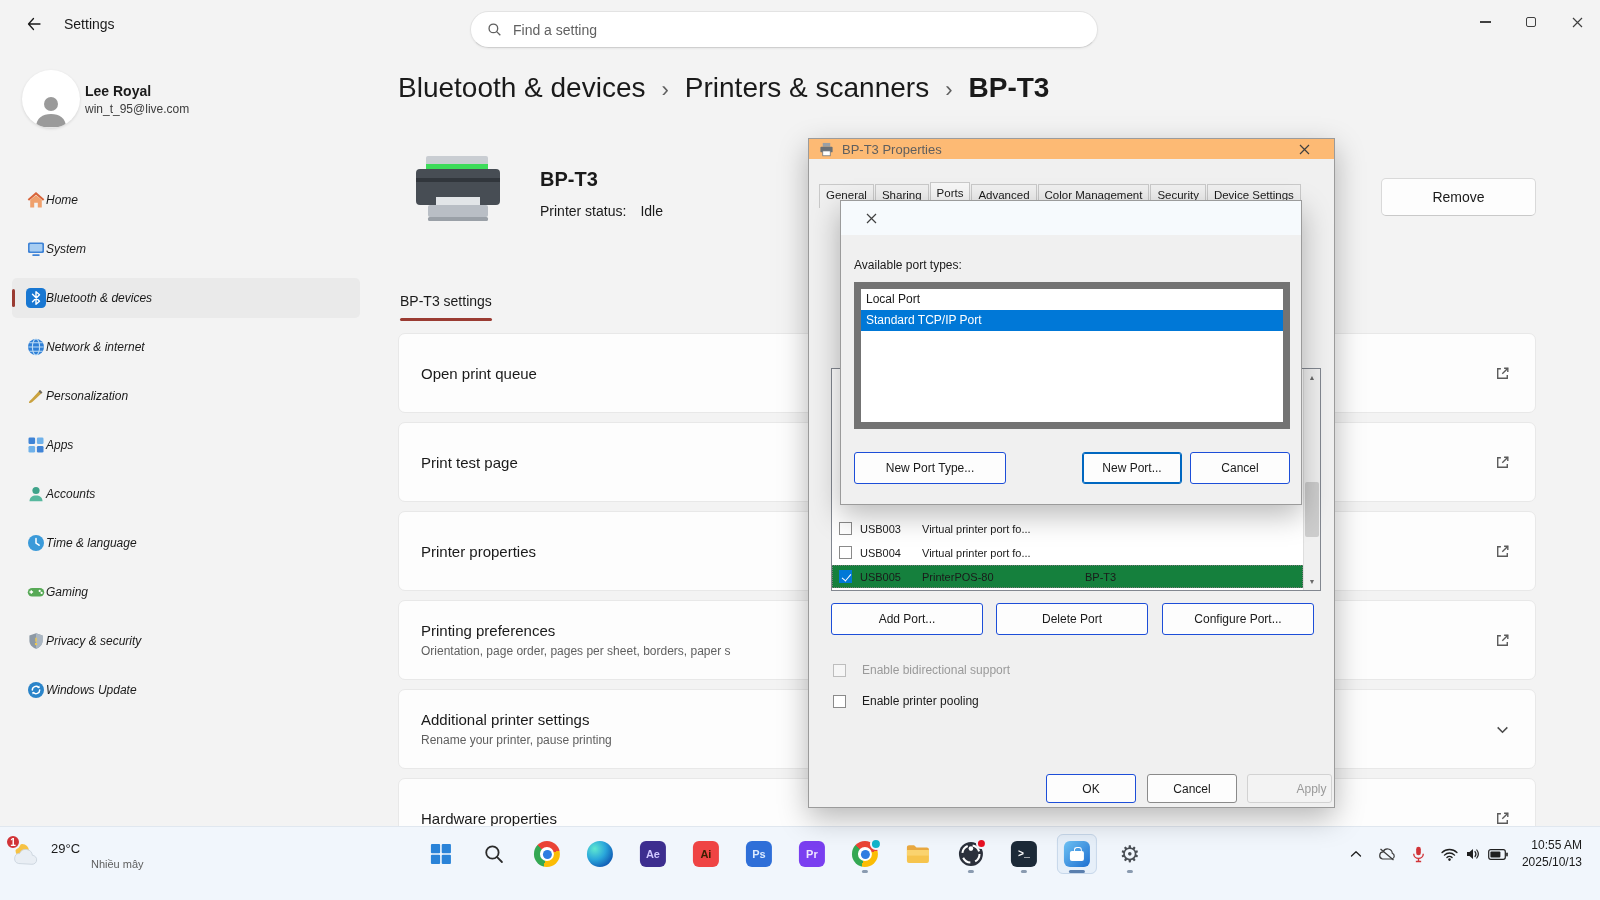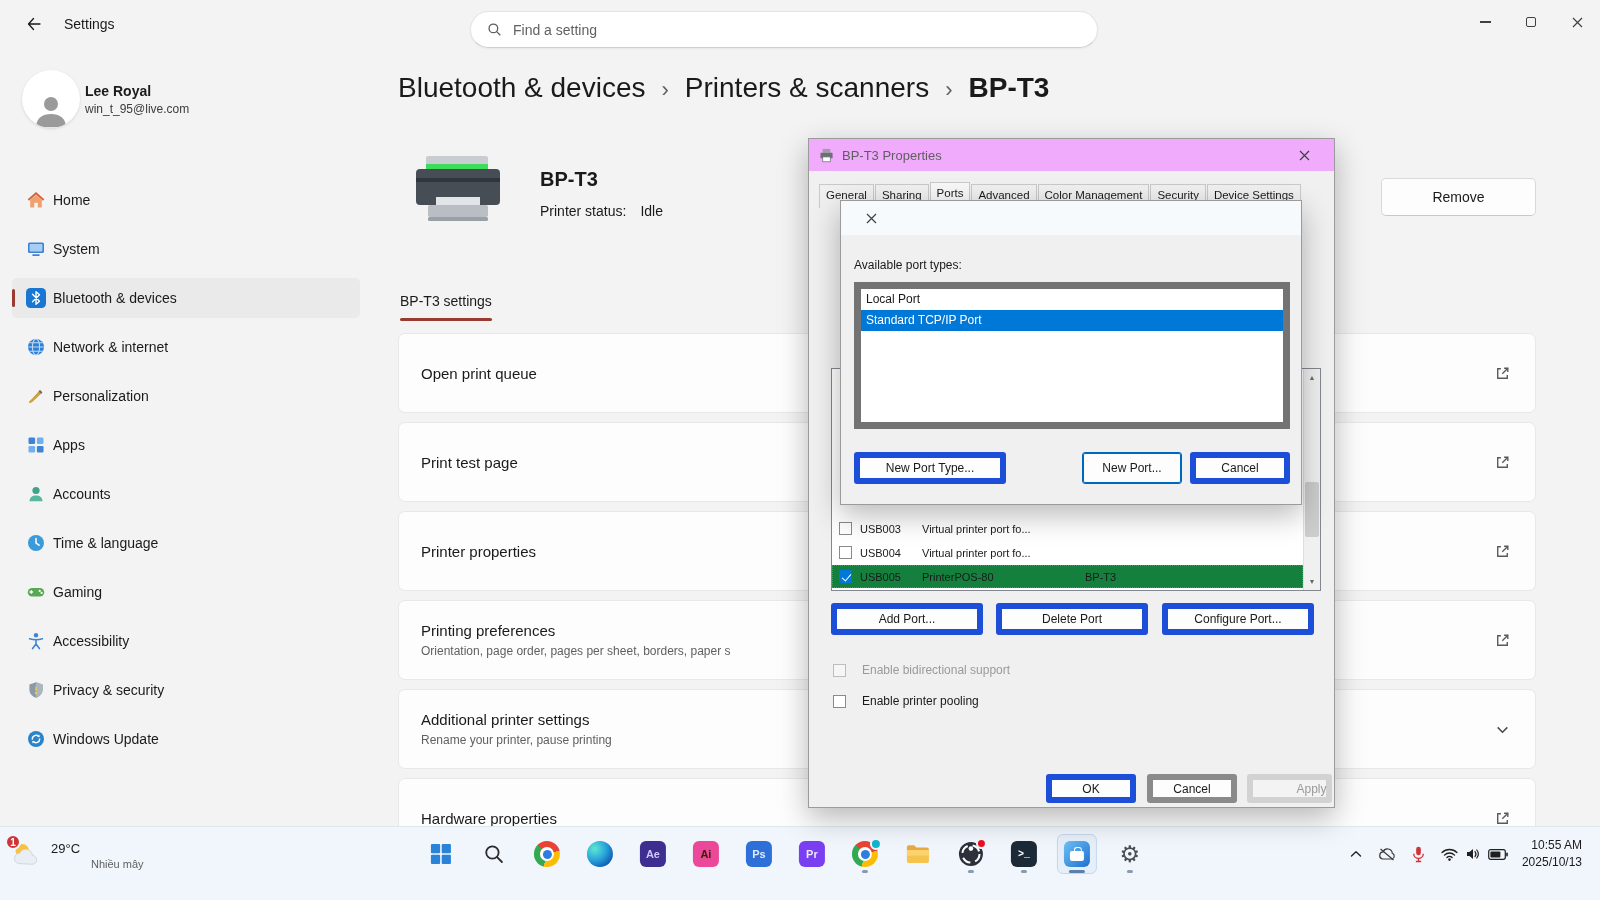--- a/index.html
+++ b/index.html
@@ -23,21 +23,21 @@
   .wc-min-glyph { width:11px; height:1.4px; background:#404040; }
   .wc-max-glyph { width:10px; height:10px; border:1.3px solid #404040; border-radius:2px; }
 
   
   .sidebar { position:absolute; left:0; top:48px; width:372px; bottom:74px; }
   .user { position:absolute; left:22px; top:22px; display:flex; align-items:center; gap:5px; cursor:pointer; }
   .avatar { width:58px; height:58px; border-radius:50%; background:#ffffff; box-shadow:0 1px 3px rgba(0,0,0,.12); display:flex; align-items:flex-end; justify-content:center; overflow:hidden; }
   .uname { font-size:14px; font-weight:700; }
   .uemail { font-size:12px; color:#3c3c3c; margin-top:3px; }
   .nav { position:absolute; top:132px; left:12px; right:12px; }
-  .nav-item { position:relative; height:40px; margin-bottom:9px; display:flex; align-items:center; gap:7px; padding:0 14px; border-radius:5px; font-size:14px; cursor:pointer; }
+  .nav-item { position:relative; height:40px; margin-bottom:9px; display:flex; align-items:center; gap:0; padding:0 14px; border-radius:5px; font-size:12px; cursor:pointer;font-style:italic; }
   .nav-item.selected { background:#eaeaea; }
   .nav-item.selected::before { content:""; position:absolute; left:0; top:11px; width:3px; height:18px; border-radius:3px; background:#9a3b32; }
   .nav-ico { width:20px; height:20px; flex:0 0 20px; }
 
   
   .main { position:absolute; left:372px; top:48px; right:0; bottom:74px; overflow:hidden; }
   .crumbs { position:absolute; left:26px; top:24px; display:flex; align-items:center; gap:16px; font-size:28px; }
   .crumb { cursor:pointer; }
   .crumb-sep { font-size:22px; color:#5f5f5f; padding-top:3px; }
   .crumb-current { font-weight:700; }
@@ -49,24 +49,24 @@
   .seg-label { font-size:14px; }
   .seg-underline { height:3px; border-radius:3px; background:#9a3b32; margin-top:9px; }
   .rows { position:absolute; left:26px; right:64px; top:285px; }
   .card { height:80px; margin-bottom:9px; background:#fdfdfd; border:1px solid #e8e8e8; border-radius:7px; display:flex; align-items:center; justify-content:space-between; padding:0 22px; cursor:pointer; }
   .card-title { font-size:15px; }
   .card-sub { font-size:12px; color:#5f5f5f; margin-top:5px; white-space:nowrap; overflow:hidden; }
   .trail { width:22px; height:22px; display:flex; align-items:center; justify-content:center; }
 
   
   .dlg { position:absolute; background:#f0f0f0; border:1px solid #9b9b9b; box-shadow:0 10px 28px rgba(0,0,0,.28); }
-  .dlg-title { height:32px; background:#f0abfc; display:flex; align-items:center; padding:0 10px; gap:8px; }
+  .dlg-title { height:20px; background:#fdba74; display:flex; align-items:center; padding:0 10px; gap:8px; }
   .dlg-title-text { font-size:13px; color:#5f5f5f; flex:1; }
   .dlg-close { width:40px; height:36px; display:flex; align-items:center; justify-content:center; cursor:pointer; }
-  .btn { display:flex; align-items:center; justify-content:center; font-size:12px; background:#fdfdfd; border:6px solid #1d4ed8; border-radius:3px; color:#1a1a1a; cursor:pointer; position:absolute; }
+  .btn { display:flex; align-items:center; justify-content:center; font-size:12px; background:#fdfdfd; border:1px solid #1d4ed8; border-radius:3px; color:#1a1a1a; cursor:pointer; position:absolute; }
   .btn.primary { border:1px solid #0067c0; box-shadow:0 0 0 1px #0067c0 inset; }
   .btn.dim { color:#9a9a9a; background:#f3f3f3; border-color:#d2d2d2; cursor:default; }
 
   
   .dlg-props { left:808px; top:138px; width:527px; height:670px; z-index:30; }
   .tabs { position:absolute; left:10px; top:45px; display:flex; }
   .tab { font-size:11.5px; padding:4px 6px 5px; border:1px solid #c9c9c9; border-bottom:none; background:#f0f0f0; margin-right:1px; white-space:nowrap; cursor:pointer; }
   .tab.active { background:#f7f7f7; position:relative; top:-2px; padding-bottom:7px; }
   .plist { position:absolute; left:22px; top:229px; width:490px; height:223px; background:#fff; border:1px solid #828790; }
   .port-row { position:absolute; left:0; right:17px; height:23px; display:flex; align-items:center; padding-left:7px; font-size:11px; cursor:pointer; }
@@ -101,21 +101,21 @@
   .w-badge { position:absolute; left:-5px; top:-5px; width:16px; height:16px; border-radius:50%; background:#d13438; color:#fff; font-size:10px; font-weight:700; display:flex; align-items:center; justify-content:center; border:2px solid #f1f6fc; }
   .w-temp { font-size:13px; }
   .w-cond { font-size:11px; color:#5f5f5f; margin-top:2px;padding-left:40px; }
   .tb-center { position:absolute; left:50%; top:7px; transform:translateX(-2%) translateX(-50%); display:flex; gap:13px; }
   .tb-slot { position:relative; width:40px; height:40px; border-radius:6px; display:flex; align-items:center; justify-content:center; cursor:pointer; }
   .tb-slot.open::after { content:""; position:absolute; bottom:1px; left:50%; transform:translateX(-50%); width:6px; height:3px; border-radius:2px; background:#8a9bb0; }
   .tb-slot.active { background:#e6eff9; border:1px solid #c6d7ea; }
   .tb-slot.active::after { content:""; position:absolute; bottom:0px; left:50%; transform:translateX(-50%); width:16px; height:3px; border-radius:2px; background:#5a7fae; }
   .adobe { width:26px; height:26px; border-radius:6px; display:flex; align-items:center; justify-content:center; font-size:11px; font-weight:700; }
   .tile-ae { background:#3d2e8f; color:#cfc6ff; }
-  .tile-ai { background:#ec4899; color:#3b1e00; }
+  .tile-ai { background:#ef4444; color:#3b1e00; }
   .tile-ps { background:#2f6fd8; color:#dcebff; }
   .tile-pr { background:#7a3ff0; color:#efe6ff; }
   .chrome { position:relative; width:26px; height:26px; border-radius:50%; background:conic-gradient(from -45deg,#ea4335 0 120deg,#fbbc05 0 240deg,#34a853 0 360deg); }
   .chrome::before { content:""; position:absolute; inset:6px; background:#fff; border-radius:50%; }
   .chrome::after { content:""; position:absolute; inset:8.5px; background:#2f7de1; border-radius:50%; }
   .chrome .mini-badge { position:absolute; right:-4px; top:-3px; width:12px; height:12px; border-radius:50%; background:#12b5cb; border:2px solid #f1f6fc; z-index:2; }
   .edge { width:26px; height:26px; border-radius:50%; background:radial-gradient(circle at 30% 30%, #5fe8d0 0%, #2aa7db 42%, #1262b8 75%, #0a4f9e 100%); }
   .term { width:26px; height:26px; border-radius:6px; background:#1c2a38; color:#fff; font-family:"Liberation Mono",monospace; font-size:10px; font-weight:700; display:flex; align-items:center; justify-content:center; }
   .term::before { content:">_"; }
   .store { position:relative; width:26px; height:26px; border-radius:6px; background:linear-gradient(135deg,#6ec3f5,#1e6fd0); }
@@ -264,29 +264,20 @@
             <circle cx="13.7" cy="8.9" r="1.1" fill="#fff"></circle>
             <circle cx="15.6" cy="10.9" r="1.1" fill="#fff"></circle>
             <path d="M5.3 8.2 V11.8 M3.5 10 H7.1" stroke="#fff" stroke-width="1.3"></path>
           </svg>
         </span>
       <span class="nav-label">Gaming</span>
     </div>
     <div class="nav-item">
       <span class="nav-ico">
           <svg width="20" height="20" viewBox="0 0 20 20">
-            <circle cx="10" cy="4.3" r="2.2" fill="#3f83d6"></circle>
-            <path d="M3.6 7.8 C7 8.8 13 8.8 16.4 7.8 M10 8.8 V13 M10 13 L6.6 17.6 M10 13 L13.4 17.6" stroke="#3f83d6" stroke-width="1.6" fill="none" stroke-linecap="round"></path>
-          </svg>
-        </span>
-      <span class="nav-label">Accessibility</span>
-    </div>
-    <div class="nav-item">
-      <span class="nav-ico">
-          <svg width="20" height="20" viewBox="0 0 20 20">
             <path d="M10 2.3 L16.6 4.4 V9.5 C16.6 13.6 13.9 16.4 10 17.7 C6.1 16.4 3.4 13.6 3.4 9.5 V4.4 Z" fill="#8d99a5"></path>
             <path d="M10 2.3 L16.6 4.4 V9.5 C16.6 13.6 13.9 16.4 10 17.7 Z" fill="#aab6c2"></path>
             <rect x="9.3" y="6.4" width="1.4" height="4.6" rx="0.7" fill="#f2c94c"></rect>
             <circle cx="10" cy="13" r="1.2" fill="#f2c94c"></circle>
           </svg>
         </span>
       <span class="nav-label">Privacy &amp; security</span>
     </div>
     <div class="nav-item">
       <span class="nav-ico">

